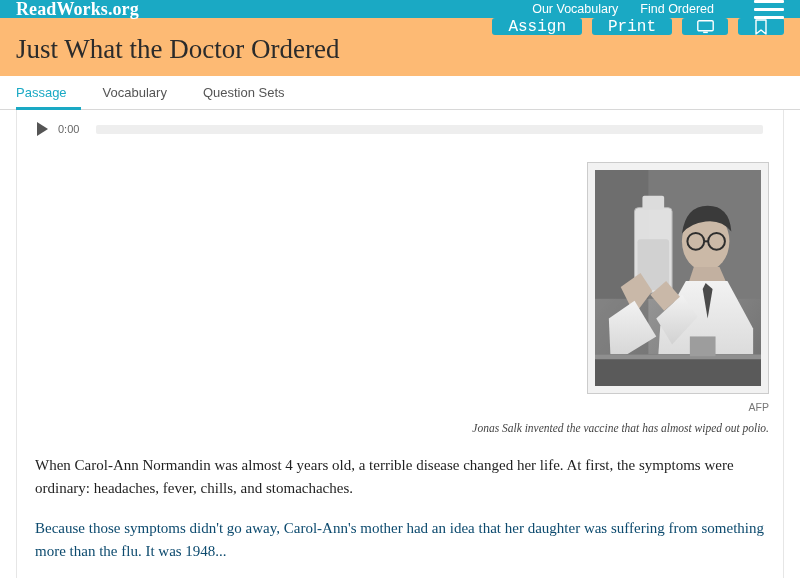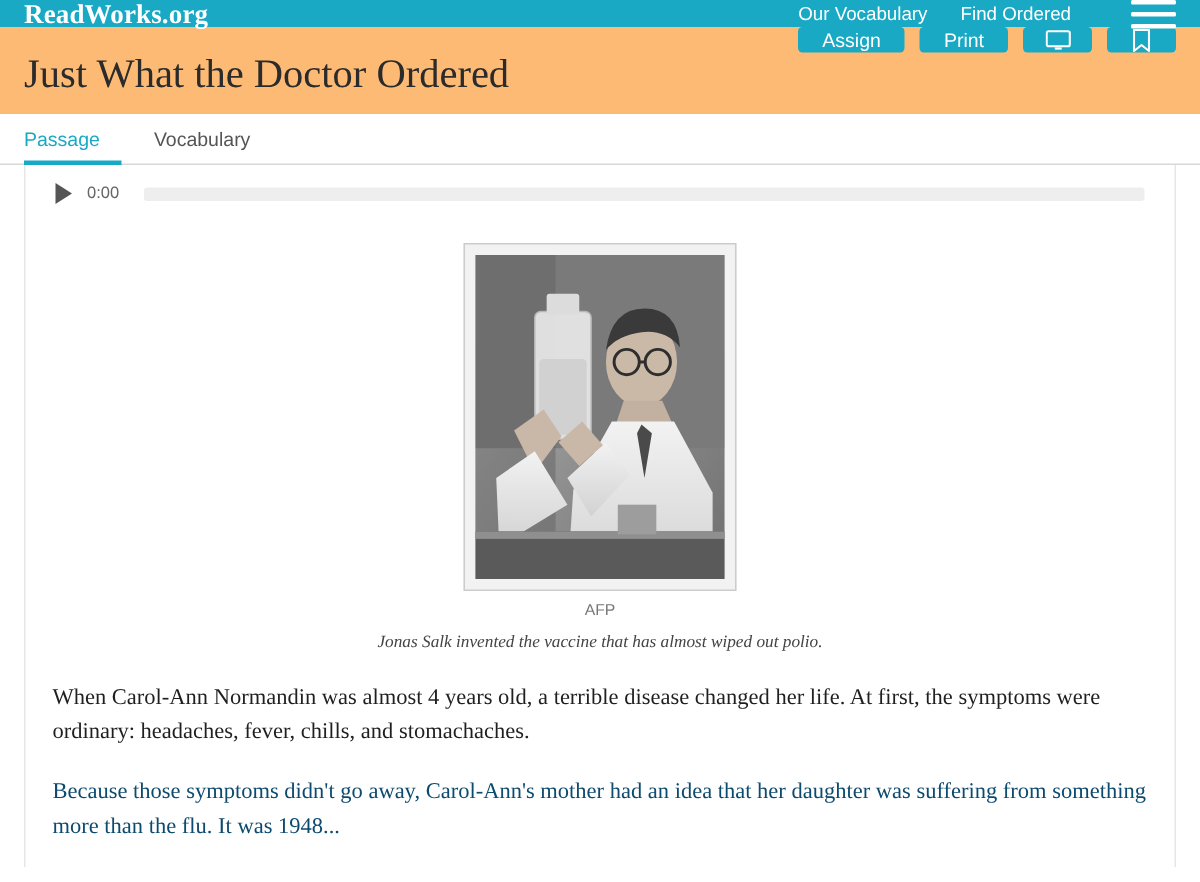--- a/index.html
+++ b/index.html
@@ -76,25 +76,25 @@
     margin-left: auto;
     display: flex;
     align-items: center;
     gap: 10px;
   }
   .btn {
     background: #1aa9c4;
     color: #ffffff;
     border: none;
     border-radius: 3px;
-    font-size: 13px;
+    font-size: 16px;
     height: 17px;
     padding: 0 16px;
     cursor: pointer;
-    font-family: Liberation Sans, sans-serif;
+    font-family: Liberation Mono, monospace;
     display: inline-flex;
     align-items: center;
     justify-content: center;
   }
   .btn.icon-btn { width: 46px; padding: 0; }
   .btn.icon-btn svg { display: block; }
 
   
   .tabs {
     height: 34px;
@@ -159,21 +159,21 @@
     flex: 1;
     height: 9px;
     background: #eeeeee;
     border-radius: 2px;
   }
 
   
   .figure-wrap {
     display: flex;
     flex-direction: column;
-    align-items: center;
+    align-items: flex-end;
     margin-top: 18px;
   }
   .photo-frame {
     width: 182px;
     height: 232px;
     border: 1px solid #cccccc;
     background: #f2f2f2;
     padding: 7px;
   }
   .photo {
@@ -241,20 +241,21 @@
       <svg width="12" height="16" viewBox="0 0 12 16">
         <path d="M1 1 h10 v14 l-5 -4 l-5 4 z" fill="none" stroke="#ffffff" stroke-width="1.4" stroke-linejoin="round"></path>
       </svg>
     </button>
   </div>
 </div>
 
 <div class="tabs">
   <div class="tab active">Passage</div>
   <div class="tab">Vocabulary</div>
+  <div class="tab">Question Sets</div>
 </div>
 
 <div class="content">
   <div class="content-inner">
 
     <div class="audio-bar">
       <div class="play-triangle"></div>
       <div class="audio-time">0:00</div>
       <div class="audio-track"></div>
     </div>

